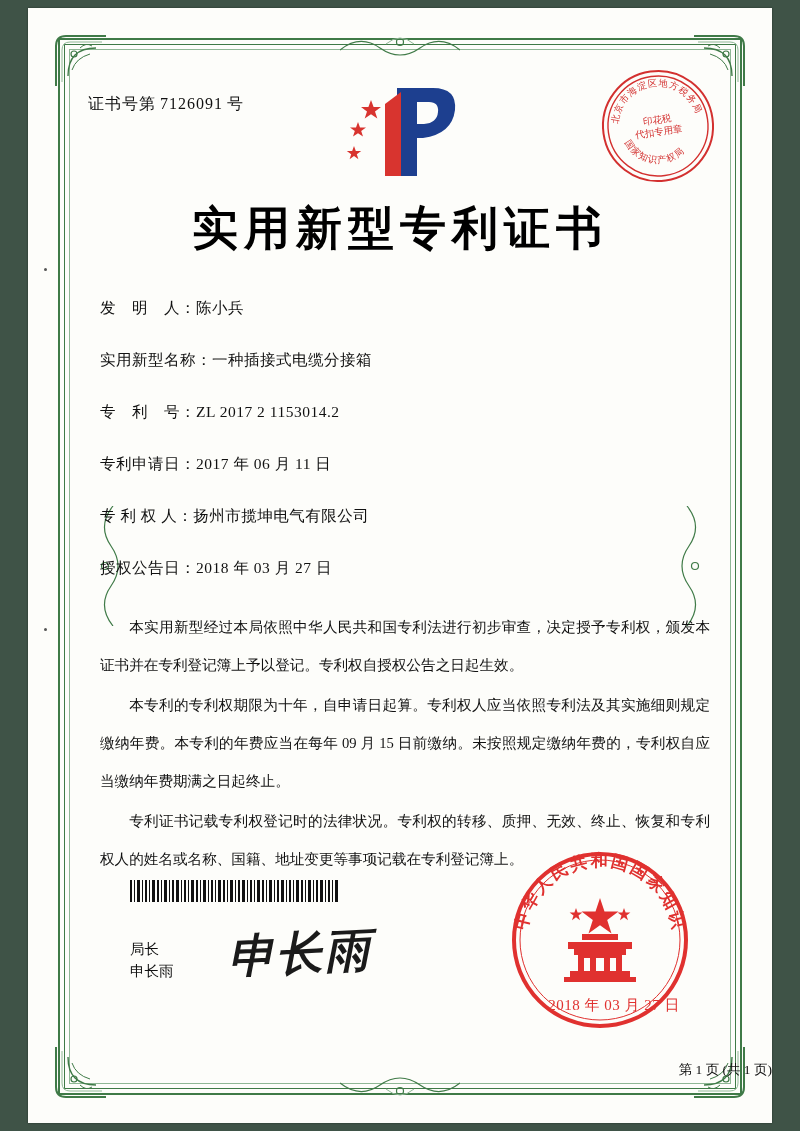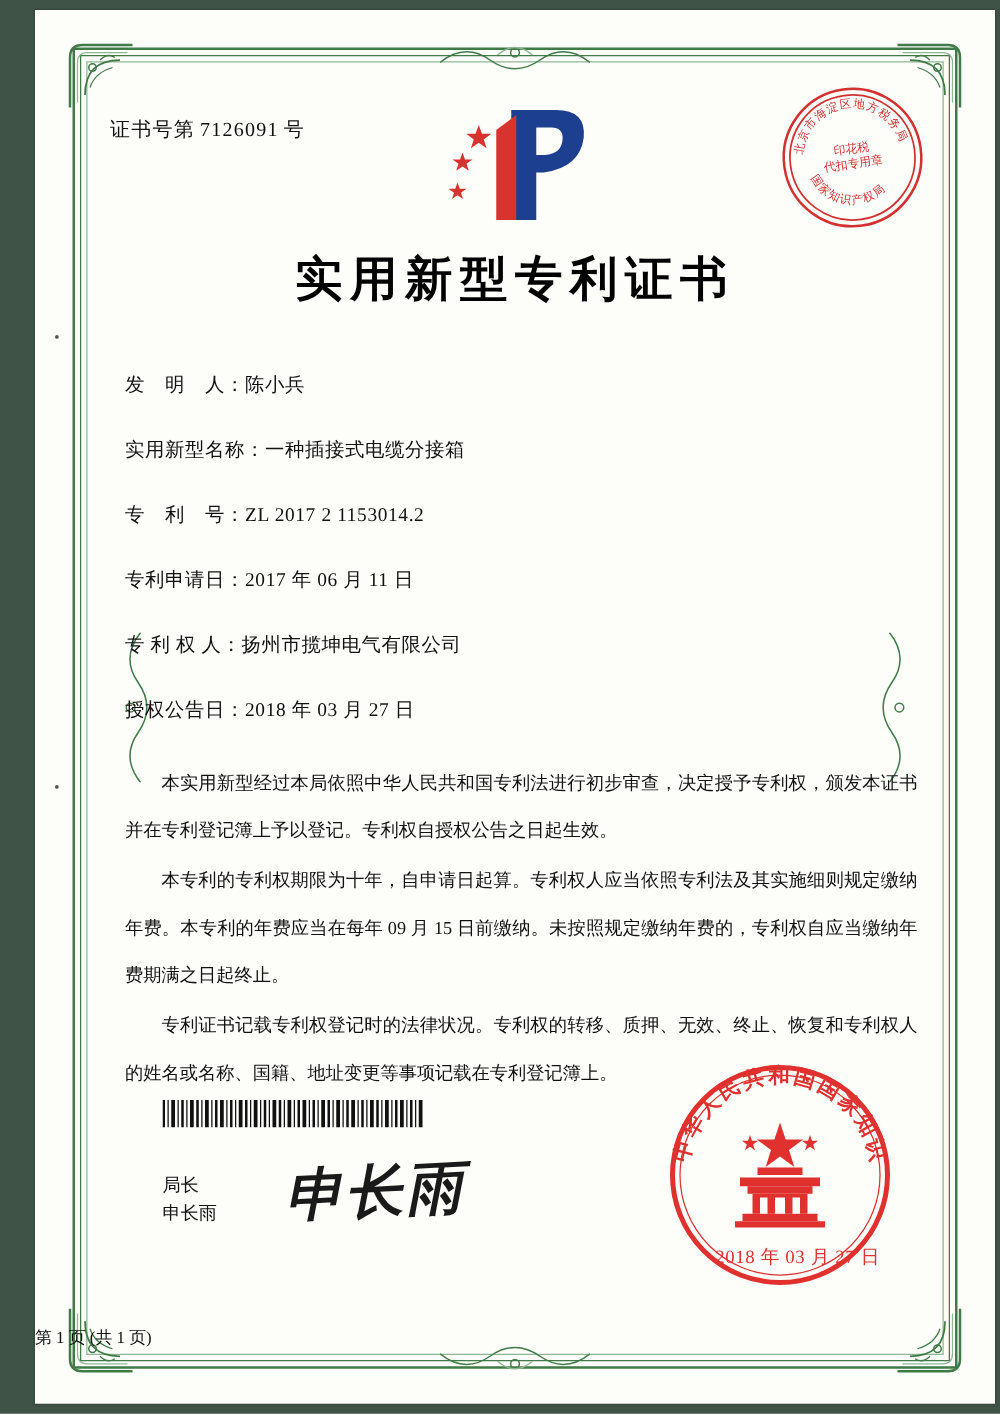--- a/index.html
+++ b/index.html
@@ -15,21 +15,20 @@
   }
   .page {
     position: absolute;
     left: 28px;
     top: 8px;
     width: 744px;
     height: 1115px;
     background: #fdfdfa;
     box-shadow: 0 0 2px rgba(0,0,0,0.4);
     overflow: hidden;
-    padding-left: 24px;
   }
   
   .frame-outer {
     position: absolute;
     left: 30px;
     top: 30px;
     right: 30px;
     bottom: 28px;
     border: 2px solid #3f7a47;
   }
@@ -117,21 +116,21 @@
     white-space: nowrap;
     font-family: "Liberation Sans", sans-serif;
   }
 
   .title {
     position: absolute;
     left: 0;
     right: 0;
     top: 190px;
     text-align: center;
-    font-size: 38px;
+    font-size: 46px;
     font-weight: bold;
     letter-spacing: 6px;
     color: #000;
   }
 
   .fields {
     position: absolute;
     left: 72px;
     right: 60px;
     top: 290px;
@@ -205,21 +204,21 @@
     color: #e0312f;
     letter-spacing: 0.5px;
     font-family: "Liberation Serif", serif;
   }
 
   .page-foot {
     position: absolute;
     left: 0;
     right: 0;
     bottom: 44px;
-    text-align: left;
+    text-align: right;
     font-size: 13.5px;
     color: #111;
   }
   .side-dot {
     position: absolute;
     left: 16px;
     width: 3px;
     height: 3px;
     background: #555;
     border-radius: 50%;

